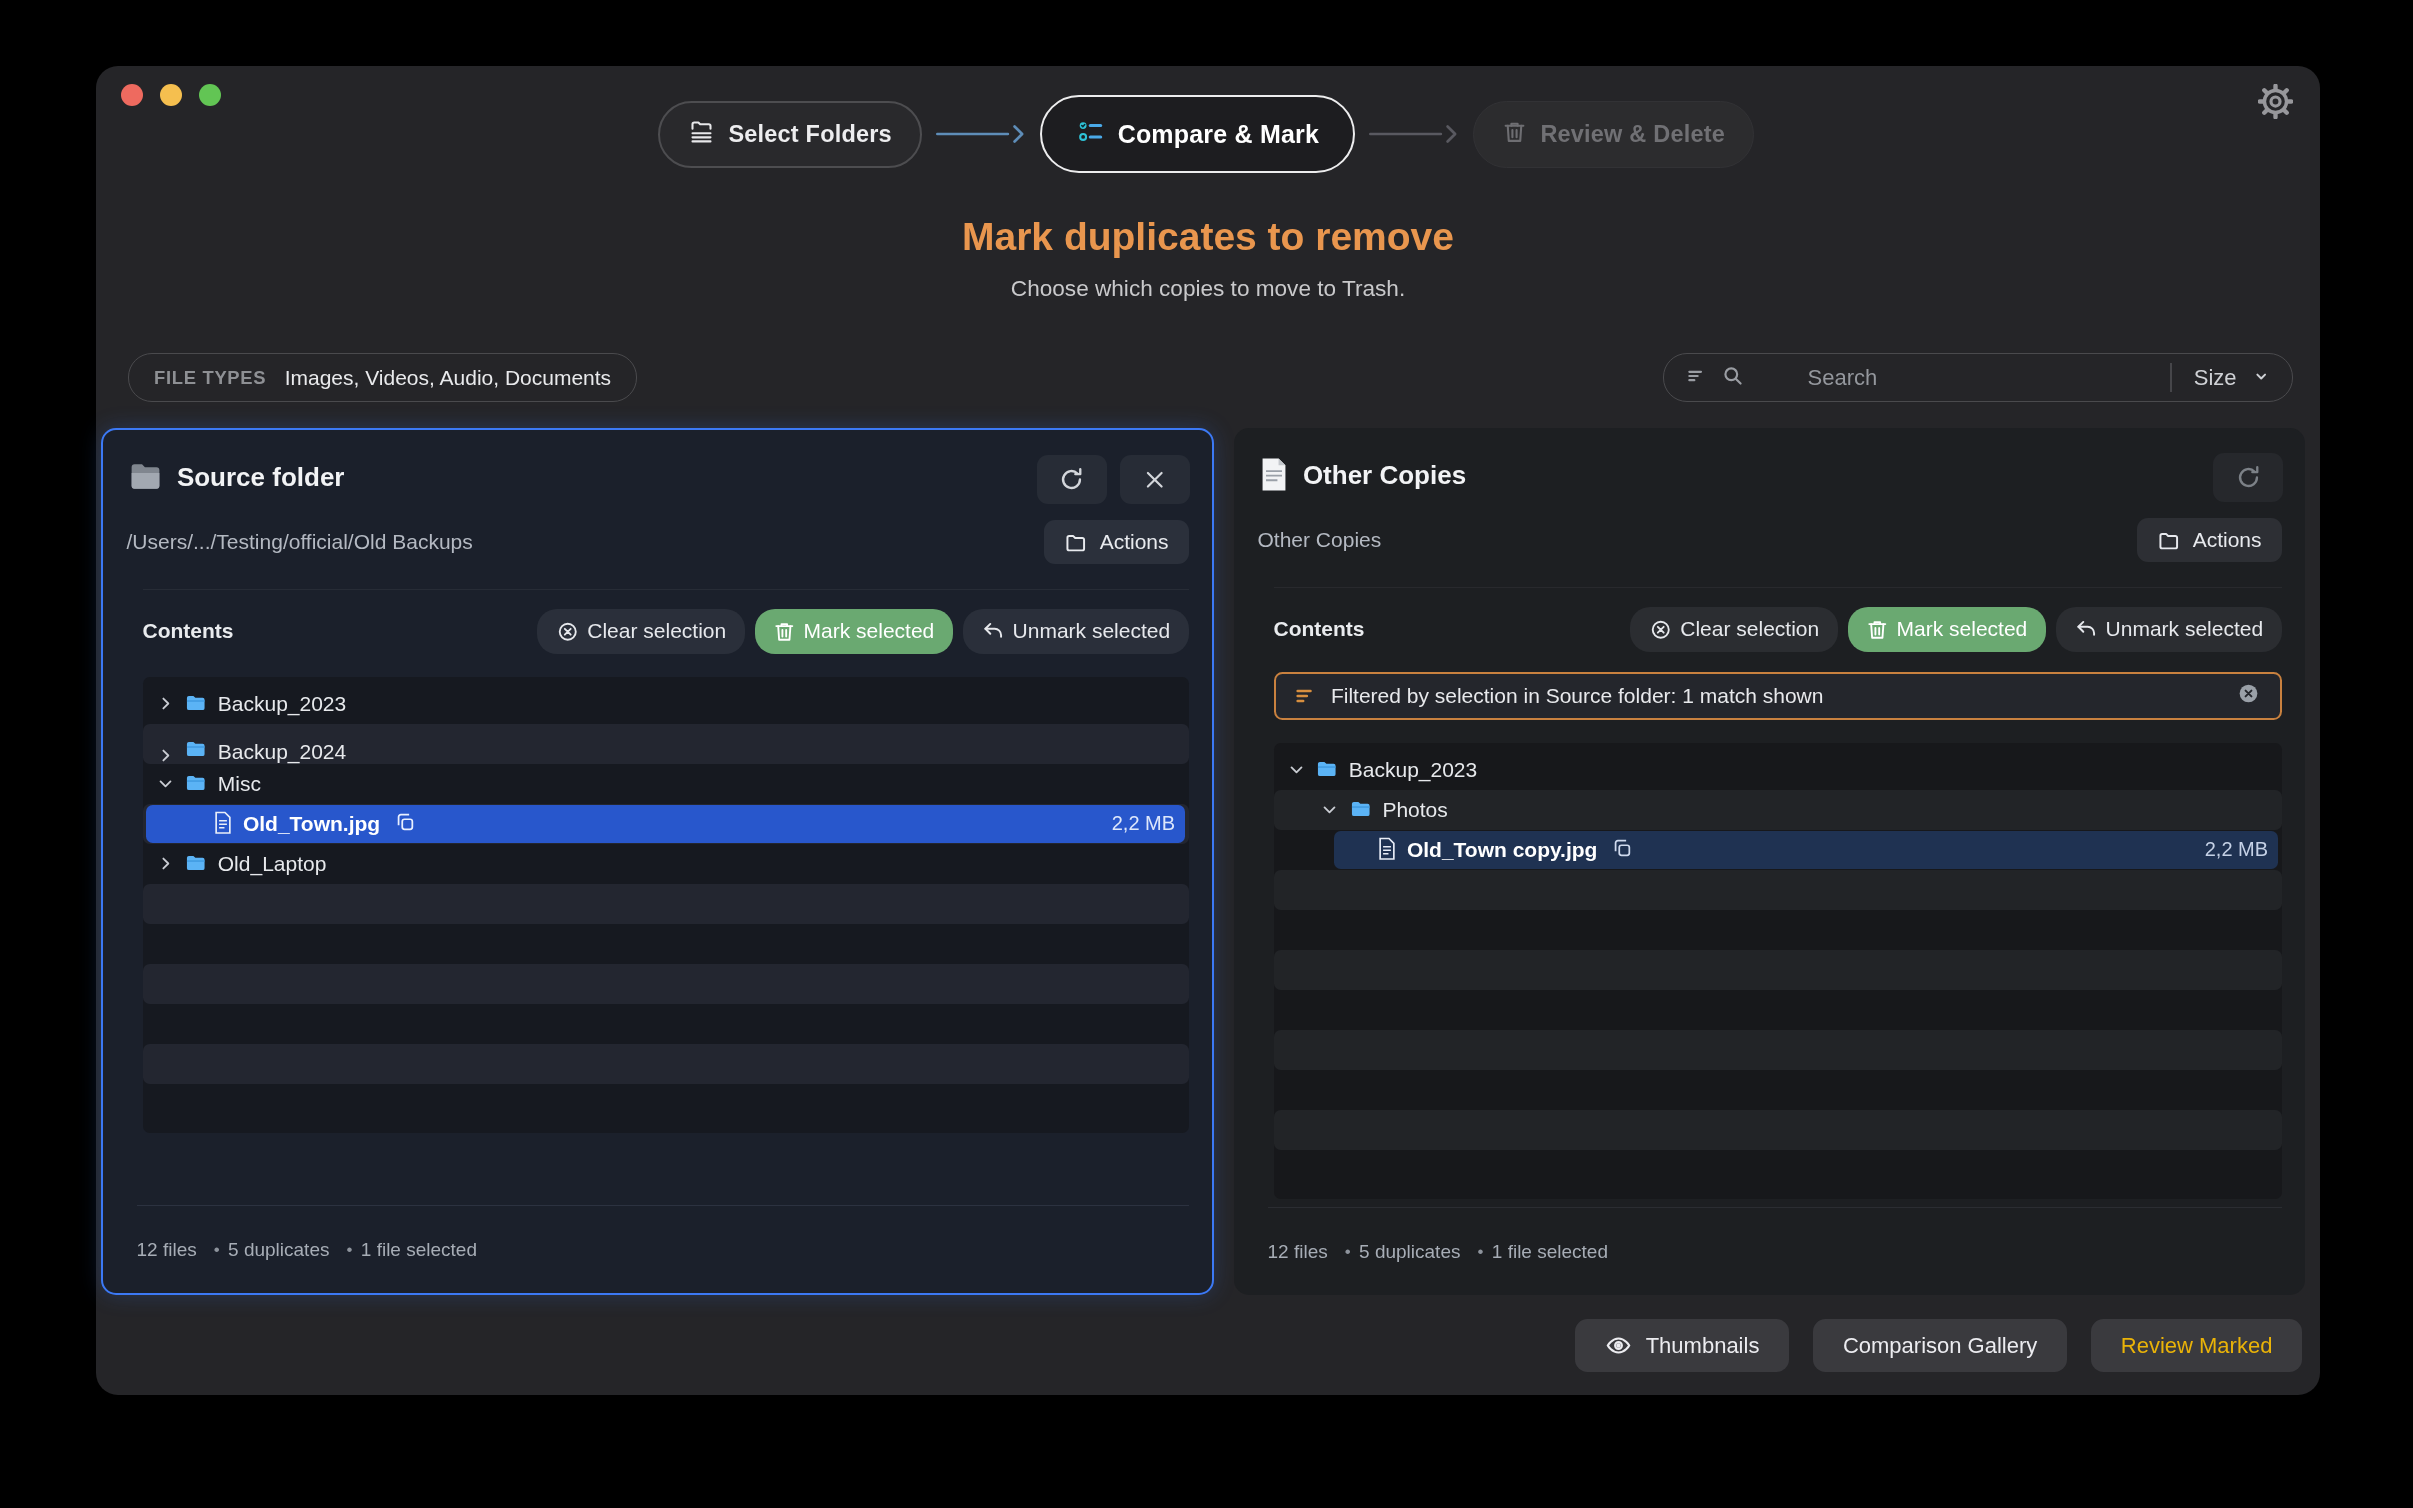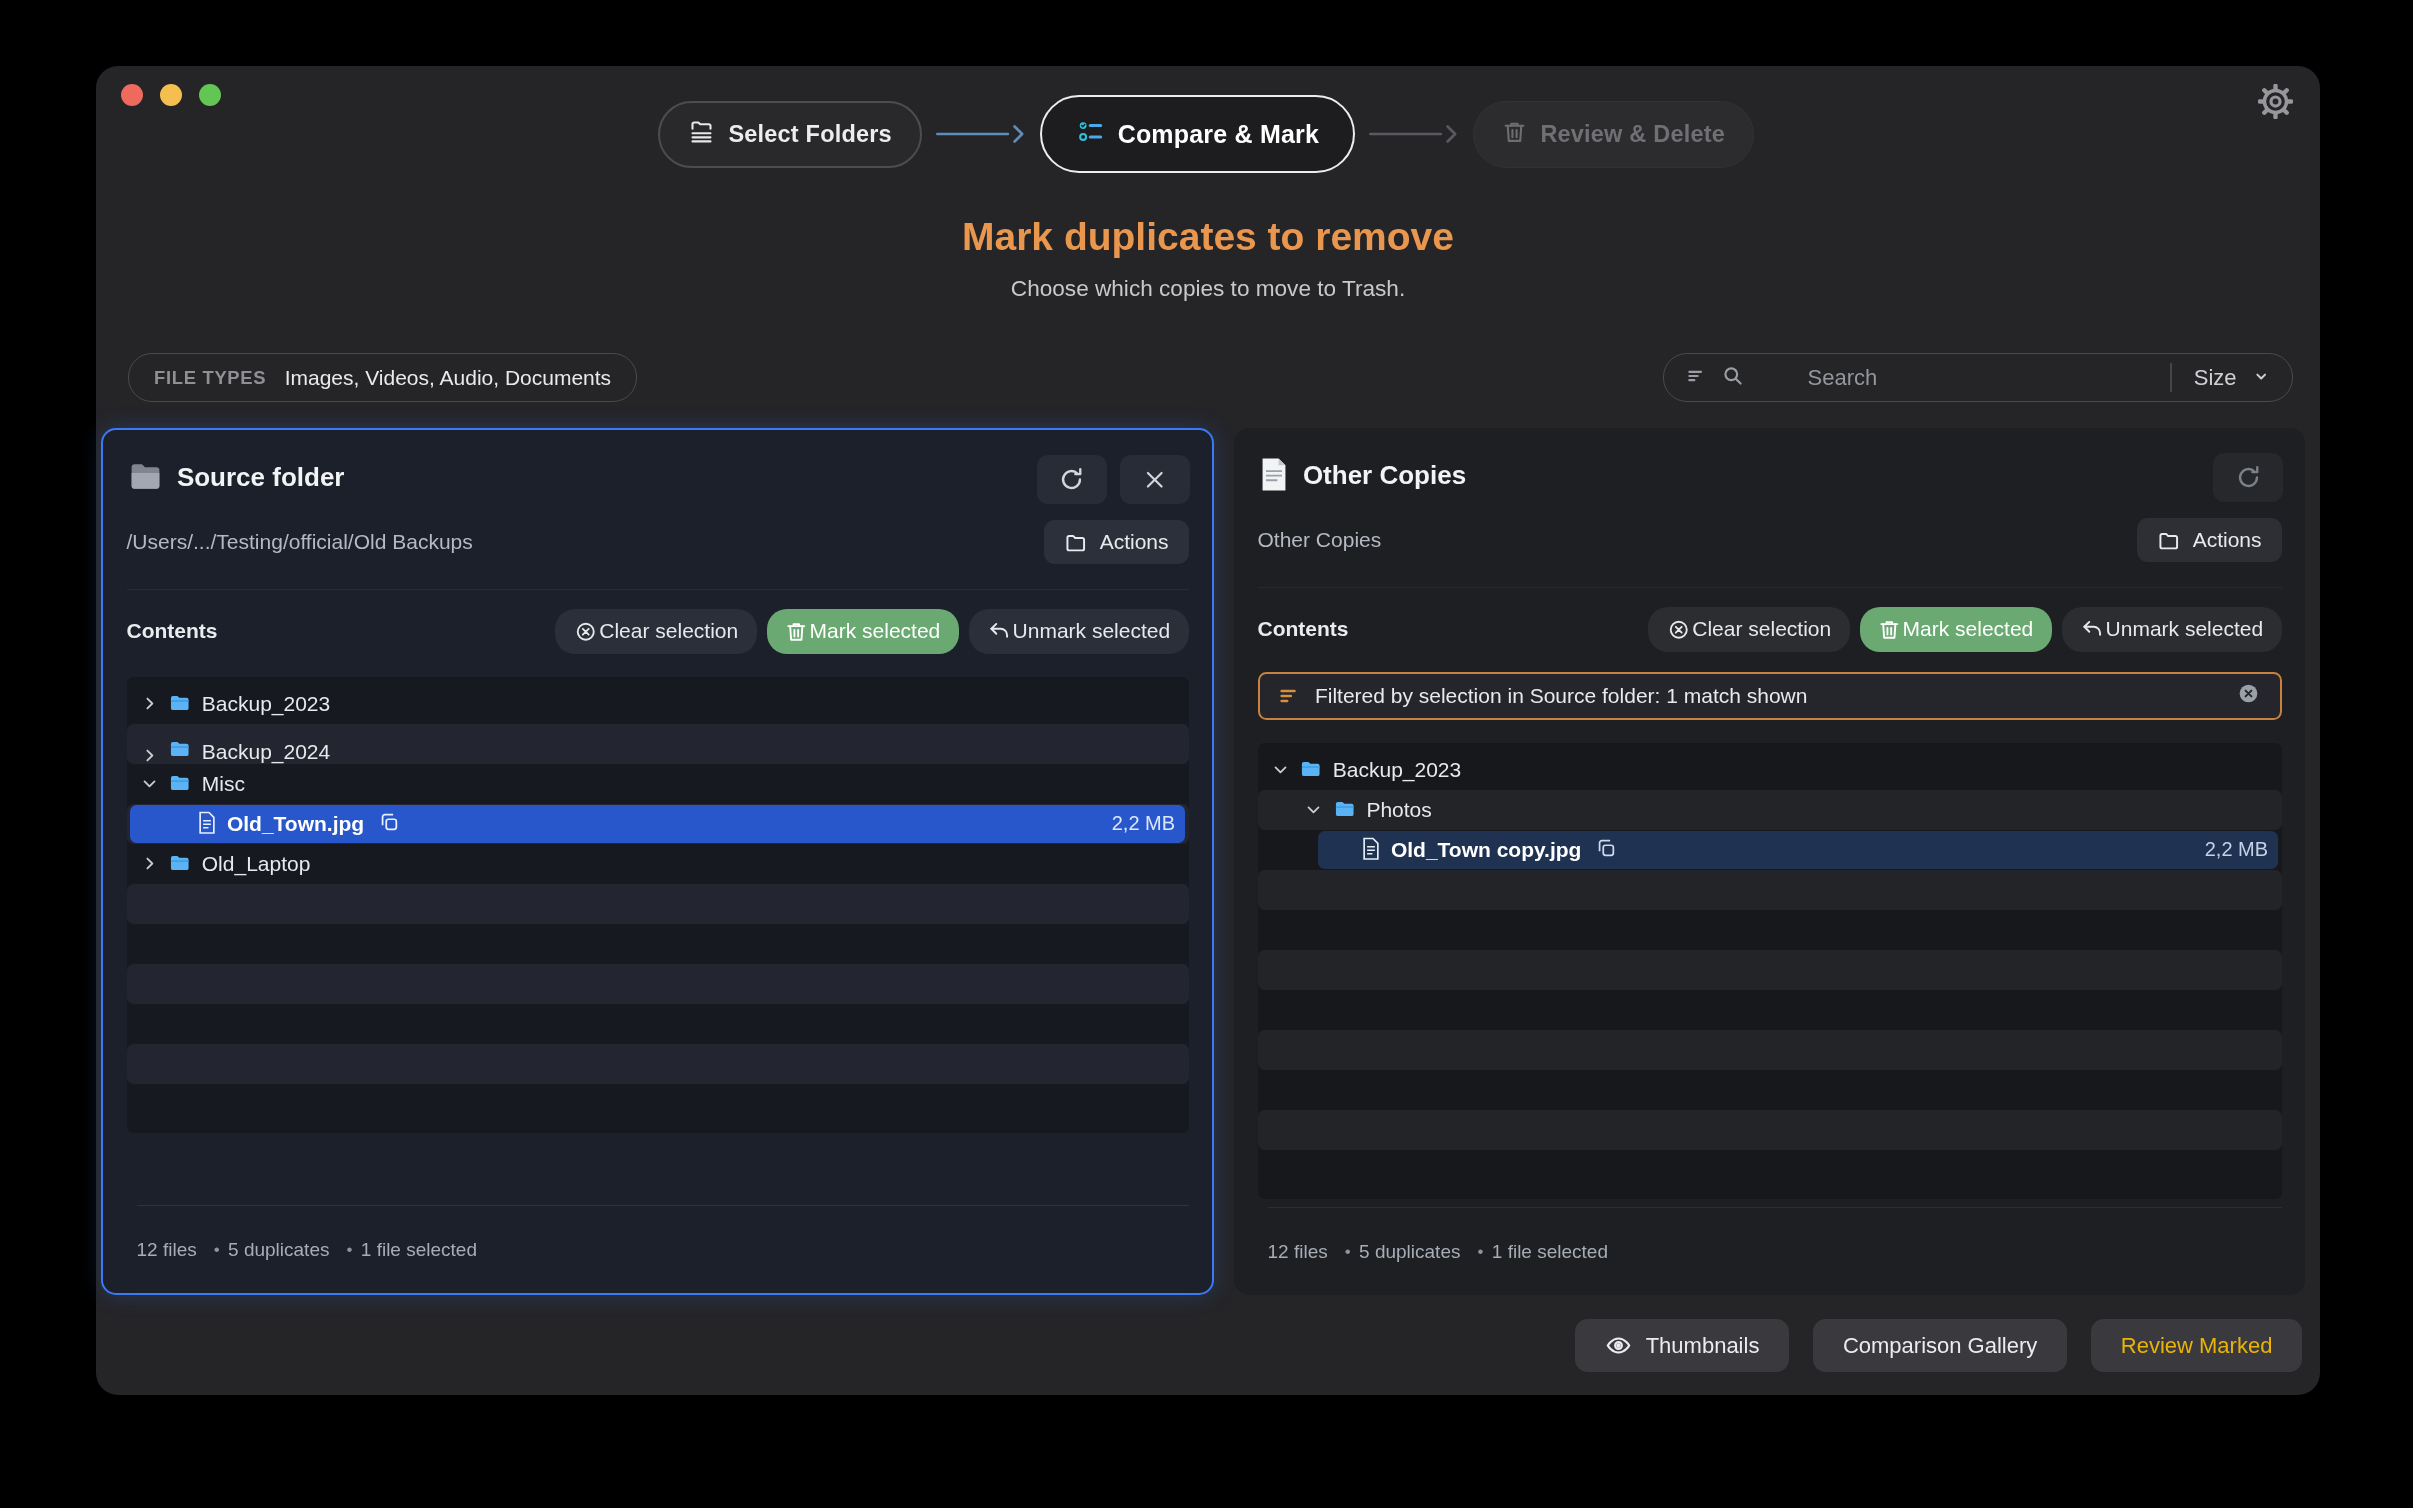--- a/index.html
+++ b/index.html
@@ -57,26 +57,26 @@
   .src .sq-btn { background:#272c36; color:#d3d6db; }
   .other .sq-btn { background:#26282c; color:#7c8187; }
 
   .path-row { margin-top:18.4px; display:flex; justify-content:space-between; align-items:center; height:44px; }
   .path { font-size:21px; color:#b4b9c2; }
   .actions-btn { display:flex; align-items:center; gap:11.7px; height:44px; padding:0 20px; border-radius:11px;
                  font-size:21px; color:#e8eaee; }
   .src .actions-btn { background:#2b303b; }
   .other .actions-btn { background:#2d2f34; }
 
-  .contents { margin-top:25px; padding-top:18.4px; }
+  .contents { margin-top:25px; padding-top:18.4px;margin-left:16px; }
   .src .contents { border-top:1.7px solid #272c36; }
   .other .contents { border-top:1.7px solid #28292d; }
   .contents-row { display:flex; align-items:center; }
   .contents-lbl { font-size:21px; font-weight:700; color:#e9ebee; flex:1; }
-  .btn { display:flex; align-items:center; gap:2px; height:45px; padding:0 18.4px; border-radius:20px;
+  .btn { display:flex; align-items:center; gap:8px; height:45px; padding:0 18.4px; border-radius:20px;
          font-size:21px; color:#e6e8ec; margin-left:10px; }
   .src .btn.dark { background:#2a2f3a; } .other .btn.dark { background:#2b2d31; }
   .btn.green { background:#6aa971; color:#fff; }
 
   .banner { margin-top:20px; height:48px; border:2.1px solid #c9813f; border-radius:8.4px;
             display:flex; align-items:center; gap:15px; padding:0 18.4px; font-size:21px; color:#e8e9ec; }
   .src .banner { background:#222734; } .other .banner { background:#24262c; }
   .banner .grow { flex:1; }
 
   .tree { margin-top:23.5px; height:456px; border-radius:6.7px; padding-top:6.7px; overflow:hidden; }

